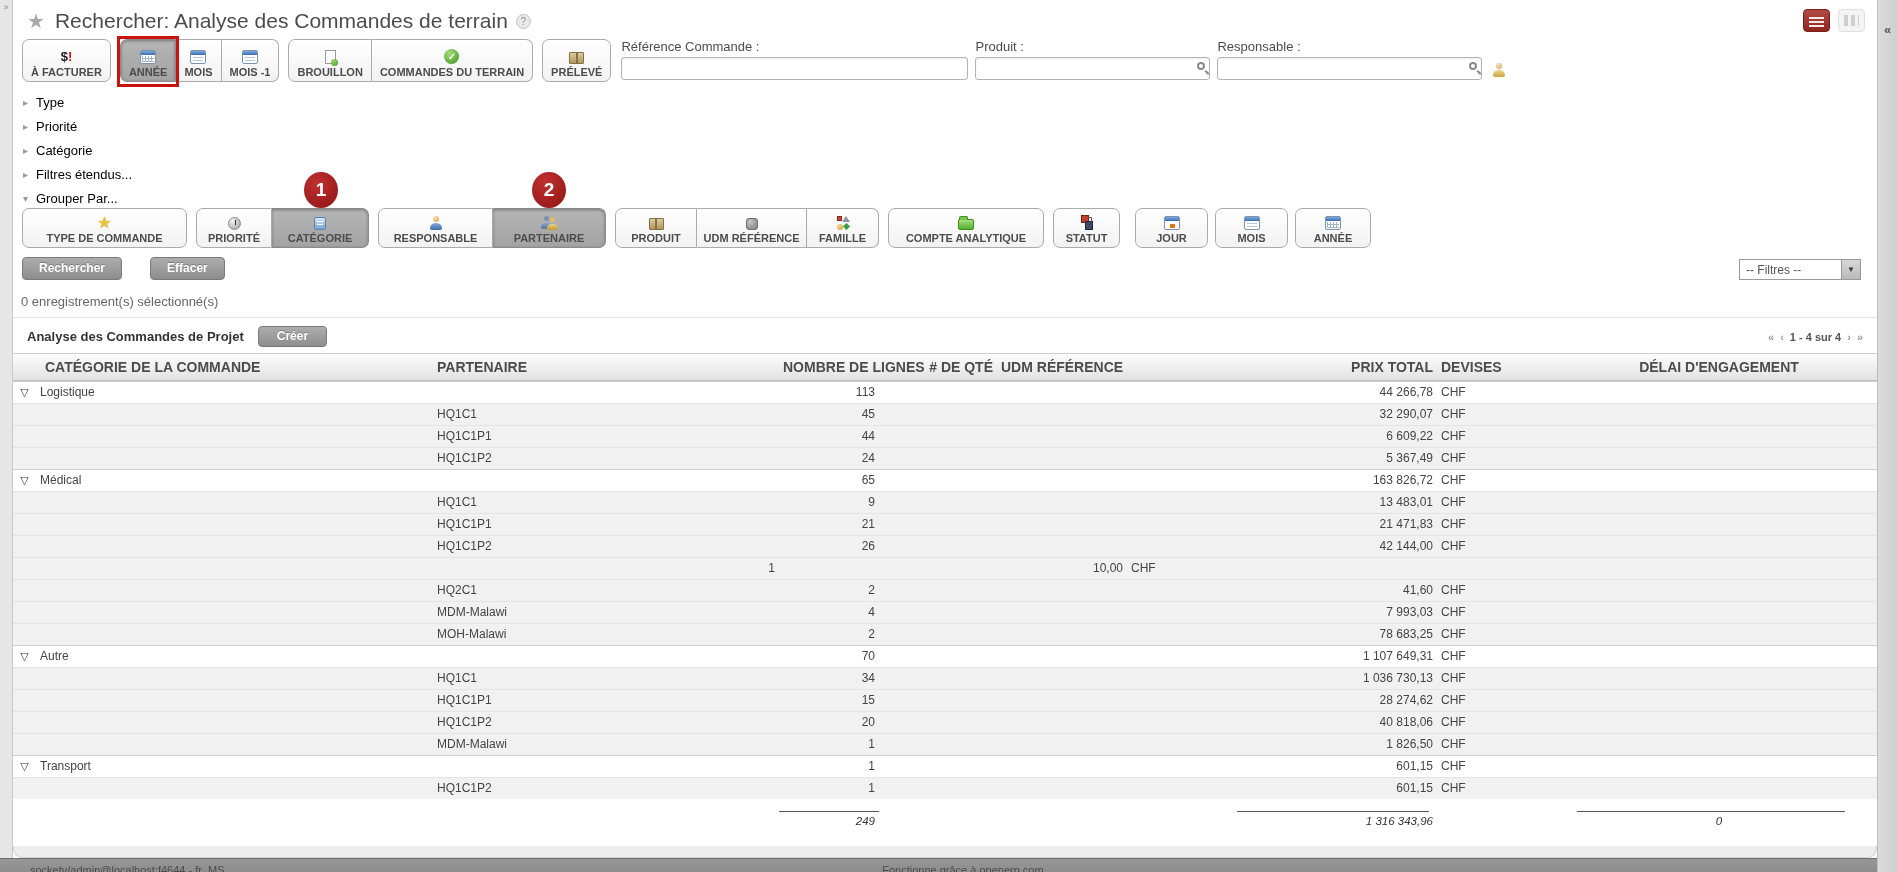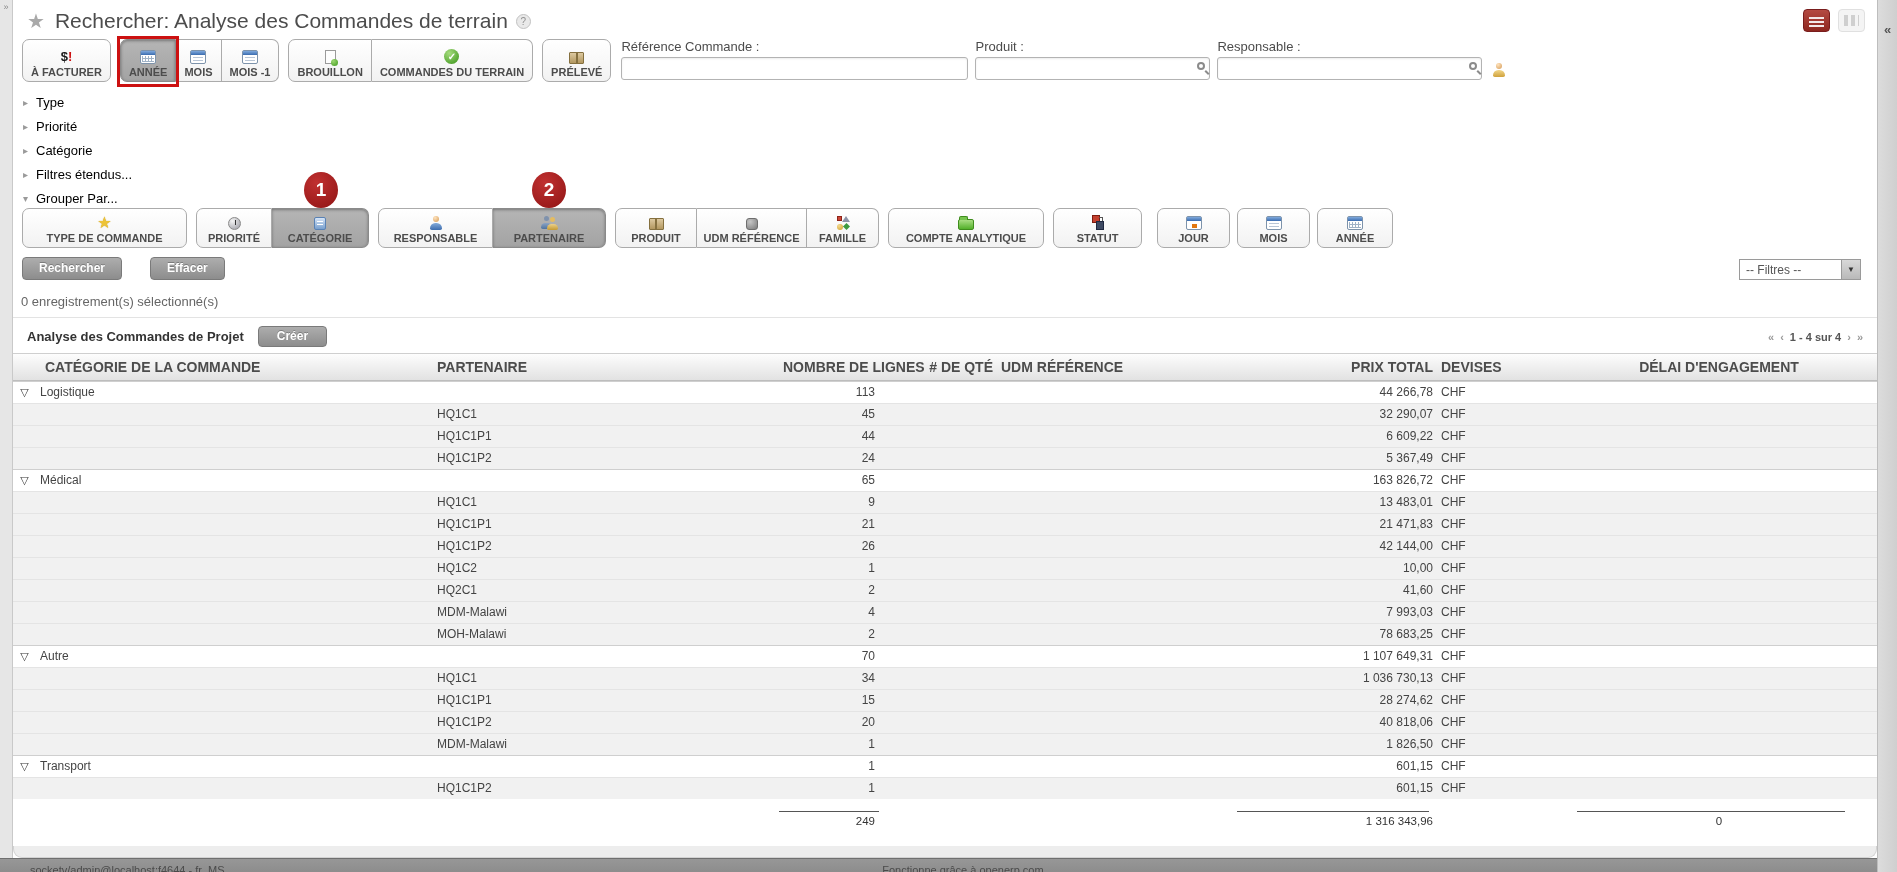--- a/index.html
+++ b/index.html
@@ -135,21 +135,21 @@
 
   .trow { height:22px; line-height:21px; font-size:12px; color:#444; border-top:1px solid #e4e4e4; cursor:pointer; }
   .trow.group { background:#fff; border-top:1px solid #cfcfcf; }
   .trow.sub { background:#f1f1f1; }
   .cell { padding:0 4px; white-space:nowrap; overflow:hidden; }
   .cell.cat { padding-left:5px; display:flex; align-items:center; gap:9px; }
   .tri { font-size:11px; color:#333; visibility:hidden; width:13px; text-align:center; }
   .trow.group .tri { visibility:visible; }
 
   .totals { margin-top:12px; height:22px; line-height:20px; font-size:11.5px; color:#333; }
-  .totals .cell { position:relative; }
+  .totals .cell { position:relative;font-style:italic; }
   .totals .tl::before { content:""; position:absolute; top:0; border-top:1px solid #555; }
   .totals .tl.l1::before { left:-153px; right:-4px; }
   .totals .tl.l2::before { left:110px; right:8px; }
   .totals .tl.l3::before { left:-6px; right:32px; }
 
   .bottom-pager { display:flex; padding:14px 16px 0 0; }
   .page-bottom-edge { position:absolute; left:0; right:0; top:846px; height:12px; background:#ededed; border:1px solid #d2d2d2; border-top:none; border-radius:0 0 9px 9px; }
 
   .footerbar { position:absolute; left:0; right:20px; top:858px; height:22px; background:linear-gradient(#979797,#868686); border-top:1px solid #6f6f6f; display:flex; font-size:11px; color:#4a4a4a; padding:5px 30px 0; }
   .footerbar .center { position:absolute; left:47%; }
@@ -306,21 +306,21 @@
         <span class="lbl">FAMILLE</span>
       </div>
     </div>
     <div class="btn-group">
       <div class="fbtn gbtn" style="width:156px">
         <span class="ic ic-folder"></span>
         <span class="lbl">COMPTE ANALYTIQUE</span>
       </div>
     </div>
     <div class="btn-group">
-      <div class="fbtn gbtn" style="width:89px">
+      <div class="fbtn gbtn" style="width:67px">
         <span class="ic ic-stat">
             <i></i>
           </span>
         <span class="lbl">STATUT</span>
       </div>
     </div>
     <div class="btn-group" style="margin-left:15px">
       <div class="fbtn gbtn" style="width:73px">
         <span class="ic ic-cal day"></span>
         <span class="lbl">JOUR</span>
@@ -485,21 +485,20 @@
       <div class="cell num price">42 144,00</div>
       <div class="cell dev">CHF</div>
       <div class="cell delay"></div>
     </div>
 
     <div class="grid trow sub">
       <div class="cell cat">
           <span class="tri">▽</span>
           <span class="cat-label"></span>
         </div>
-      <div class="cell partner">HQ1C2</div>
       <div class="cell num lines">1</div>
       <div class="cell num qty"></div>
       <div class="cell udm"></div>
       <div class="cell num price">10,00</div>
       <div class="cell dev">CHF</div>
       <div class="cell delay"></div>
     </div>
 
     <div class="grid trow sub">
       <div class="cell cat">

